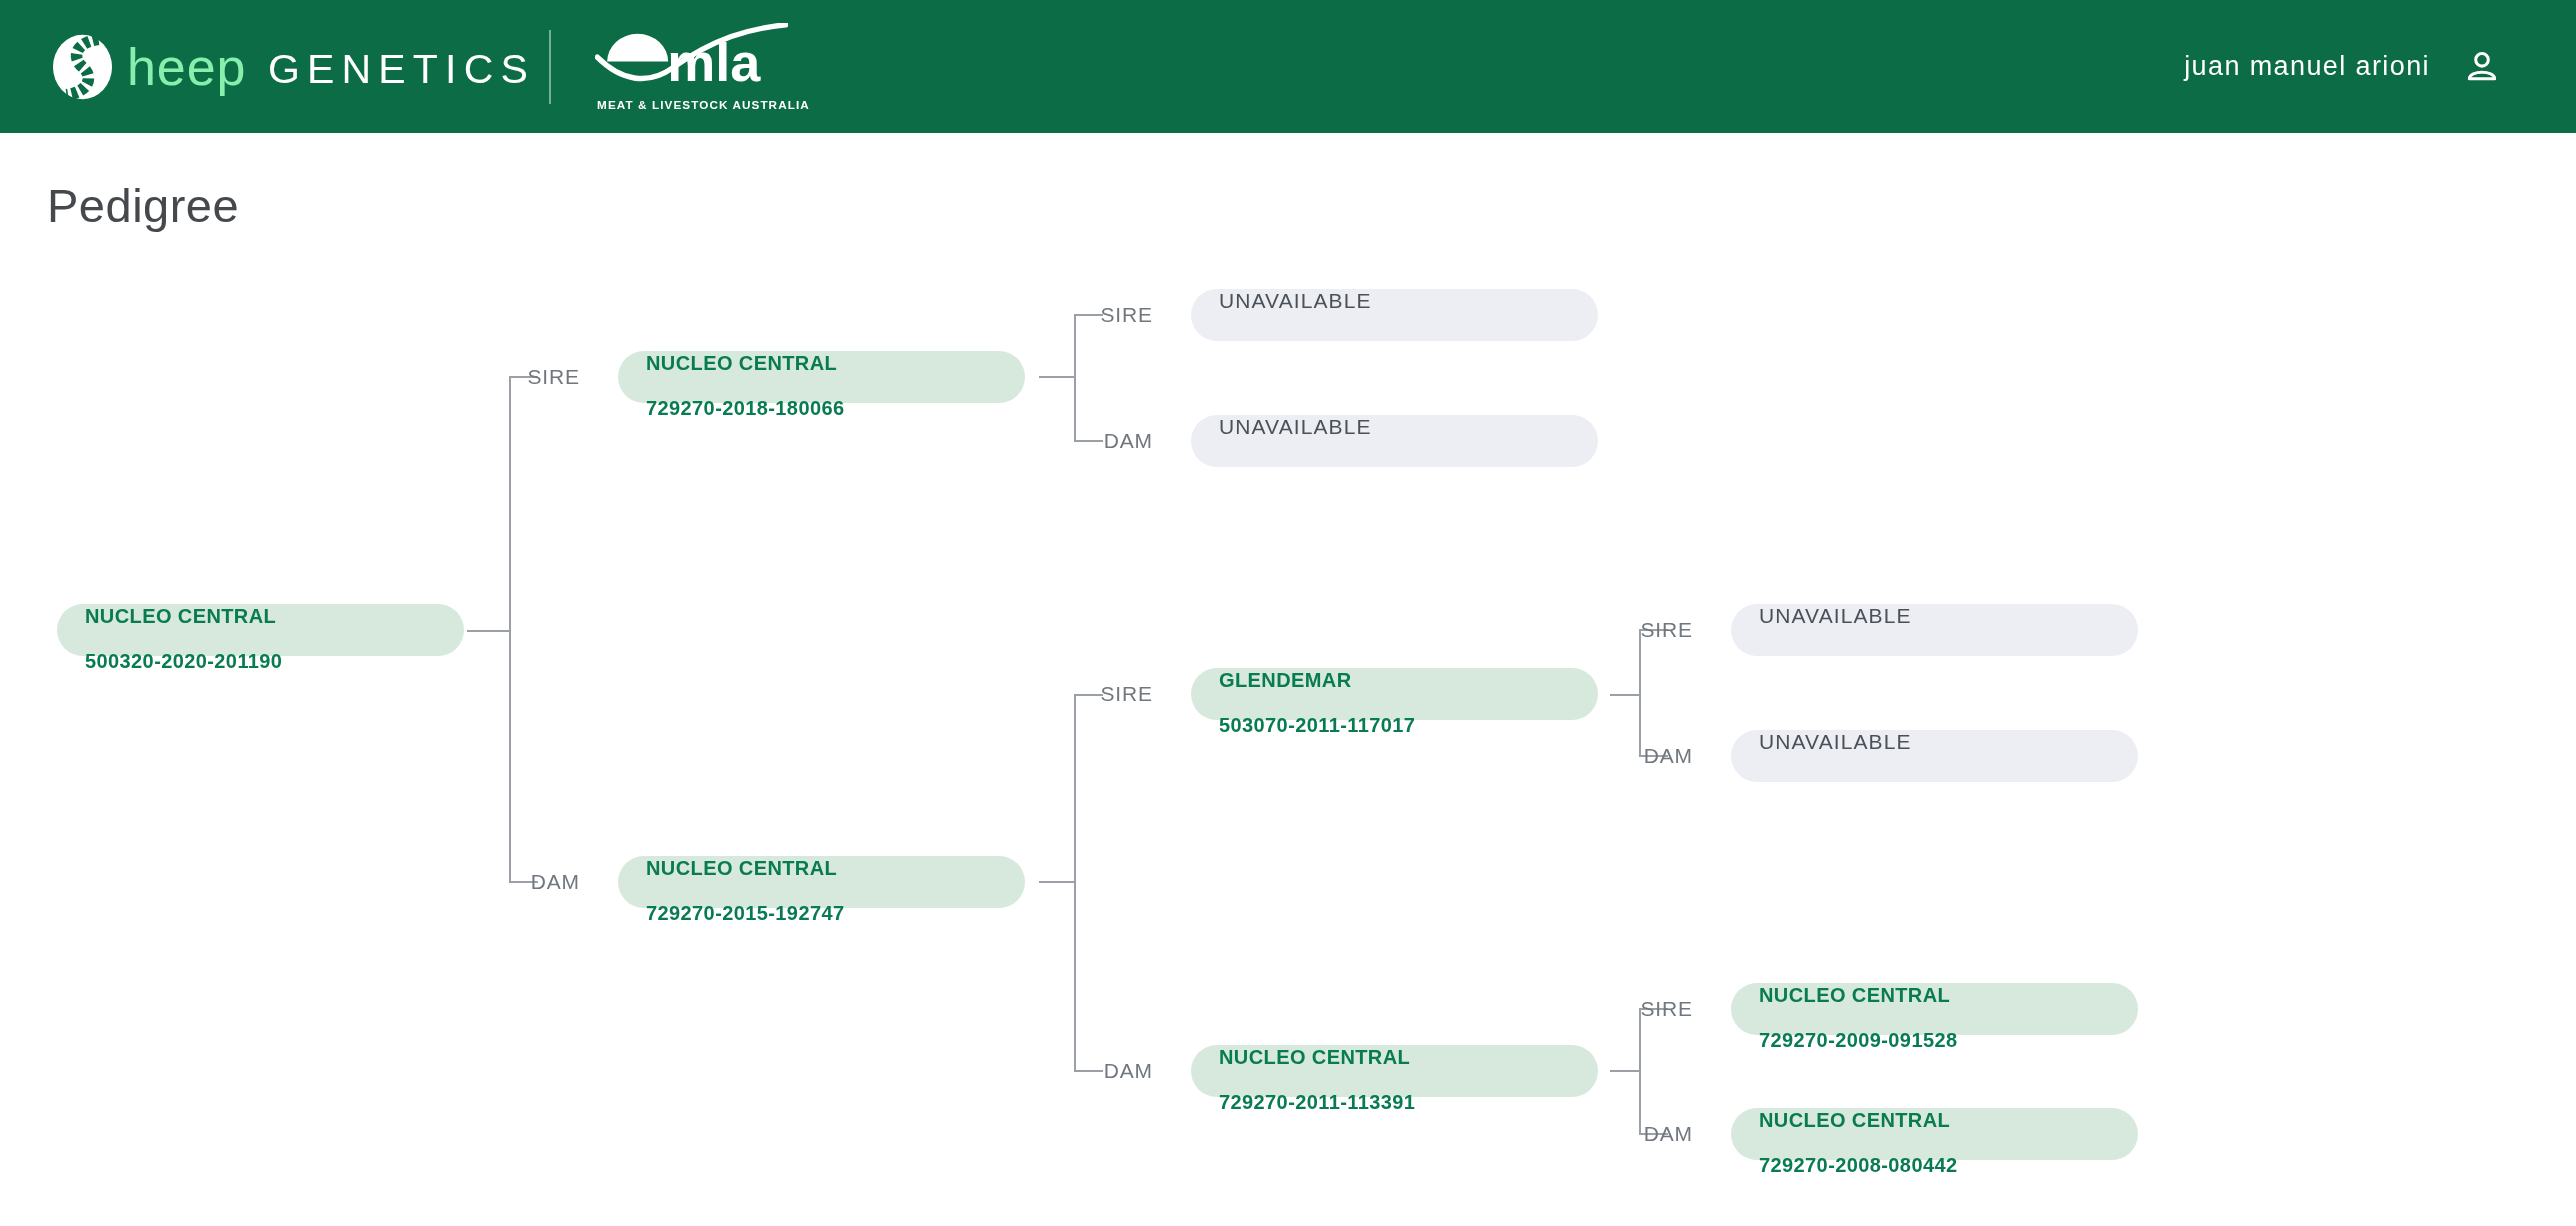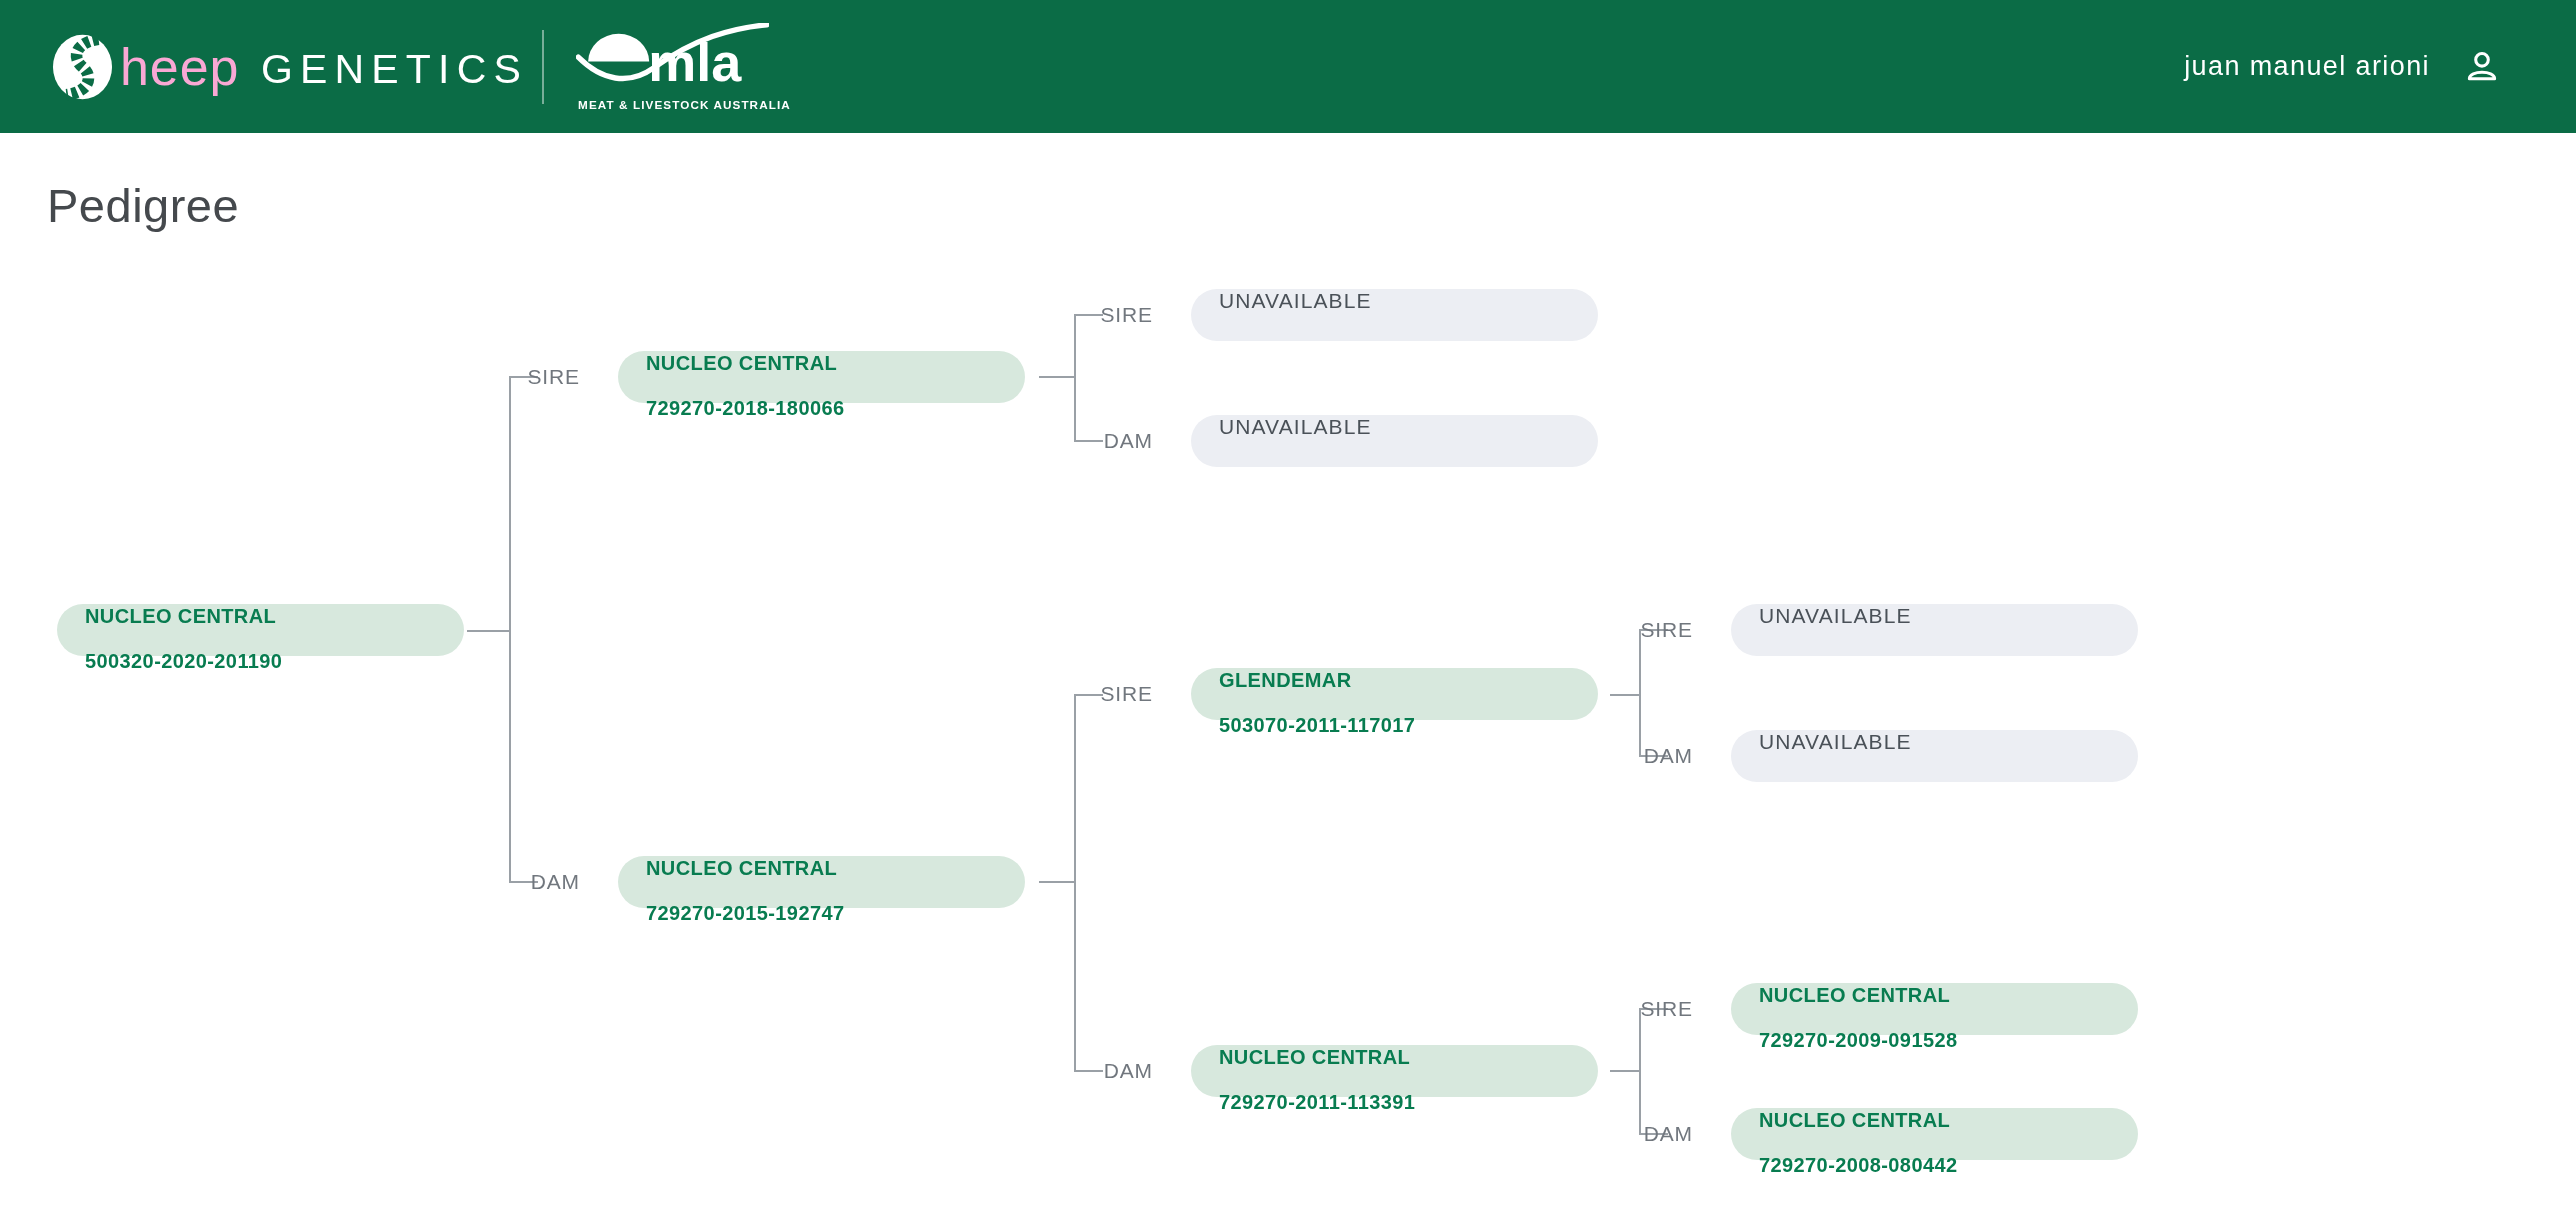--- a/index.html
+++ b/index.html
@@ -5,24 +5,24 @@
   * { margin:0; padding:0; box-sizing:border-box; }
   html,body { width:2576px; height:1227px; background:#ffffff; font-family:"Liberation Sans","DejaVu Sans",sans-serif; overflow:hidden; }
 
   
   .header {
     position:absolute; left:0; top:0; width:2576px; height:133px;
     background:#0B6C46; display:flex; align-items:center; padding:0 76px 0 52px;
   }
   .brand { display:flex; align-items:center; cursor:pointer; }
   .brand-icon { width:61px; height:68px; display:block; }
-  .brand-heep { color:#f9a8d4; font-size:52px; font-weight:400; letter-spacing:0.9px; margin-left:7px; }
+  .brand-heep { color:#86efac; font-size:52px; font-weight:400; letter-spacing:0.9px; margin-left:14px; }
   .brand-genetics { color:#ffffff; font-size:41px; font-weight:400; letter-spacing:7.2px; margin-left:21.6px; padding-top:5.4px; }
   .header-divider { width:1.8px; height:74px; background:rgba(255,255,255,0.45); margin-left:14.4px; }
-  .mla { position:relative; width:193px; height:88px; margin-left:32px; }
+  .mla { position:relative; width:193px; height:88px; margin-left:44px; }
   .mla-art { position:absolute; left:0; top:0; width:193px; height:70px; }
   .mla-acronym { position:absolute; left:72px; top:12.6px; color:#ffffff; font-size:54px; font-weight:800; letter-spacing:0px; line-height:1; }
   .mla-tagline { position:absolute; left:1.8px; bottom:0; color:#ffffff; font-size:11.7px; font-weight:700; letter-spacing:1.1px; white-space:nowrap; }
   .user { margin-left:auto; display:flex; align-items:center; }
   .user-name { color:#ffffff; font-size:27px; font-weight:400; letter-spacing:1.4px; }
   .user-icon { width:36px; height:36px; margin-left:34px; cursor:pointer; }
 
   
   .page-title { position:absolute; left:47px; top:178px; font-size:47px; font-weight:400; color:#45494D; letter-spacing:0.5px; }
 

